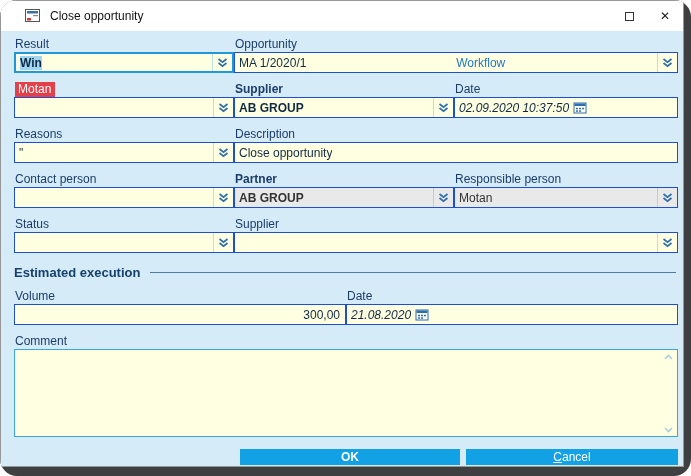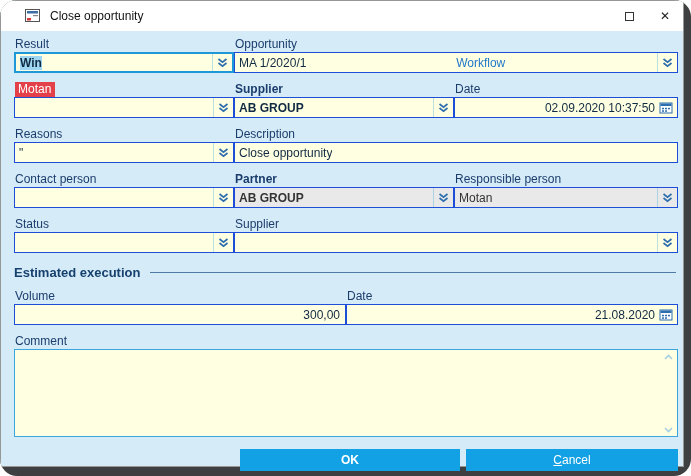--- a/index.html
+++ b/index.html
@@ -38,38 +38,38 @@
   .field.disabled{background:#e9e9e9;color:#333;}
   .val{white-space:nowrap;overflow:hidden;}
   .val.selected{background:#9fd6f1;font-weight:bold;}
   .dd{
     margin-left:auto;width:19px;align-self:stretch;flex:none;
     display:flex;align-items:center;justify-content:center;
     border-left:1px solid rgba(59,166,221,0.35);
   }
   .cal-btn{margin-left:2px;width:18px;align-self:stretch;flex:none;display:flex;align-items:center;justify-content:center;}
   .field.rightalign{justify-content:flex-end;padding-right:5px;}
-  .field.datefield{justify-content:flex-end;padding-right:2px;}
+  .field.datefield{padding-right:2px;font-style:italic;}
   .workflow{margin-left:auto;color:#2078c8;white-space:nowrap;padding-right:2px;}
   
   .section{display:flex;align-items:center;margin-top:12px;}
   .section-title{font-size:13px;font-weight:bold;color:#16406e;white-space:nowrap;}
   .section-line{flex:1;height:1px;background:#4f7aa6;margin-left:10px;margin-right:2px;}
   
   .comment-box{
     position:relative;height:88px;box-sizing:border-box;
     border:1px solid #3ba6dd;background:#ffffe1;
   }
   .scroll-btn{position:absolute;right:3px;width:11px;height:9px;display:flex;align-items:center;justify-content:center;}
   .scroll-btn.up{top:2px;}
   .scroll-btn.down{bottom:2px;}
   
   .btn-row{display:flex;gap:6px;margin-top:12px;}
   .btn{
-    height:22px;background:#12a1e4;color:#fff;font-size:12px;
+    height:16px;background:#12a1e4;color:#fff;font-size:12px;
     display:flex;align-items:center;justify-content:center;box-sizing:border-box;
   }
   .accel{text-decoration:underline;}
 </style>
 </head>
 <body>
 
 <div class="screen">
   <div class="dialog">
 

